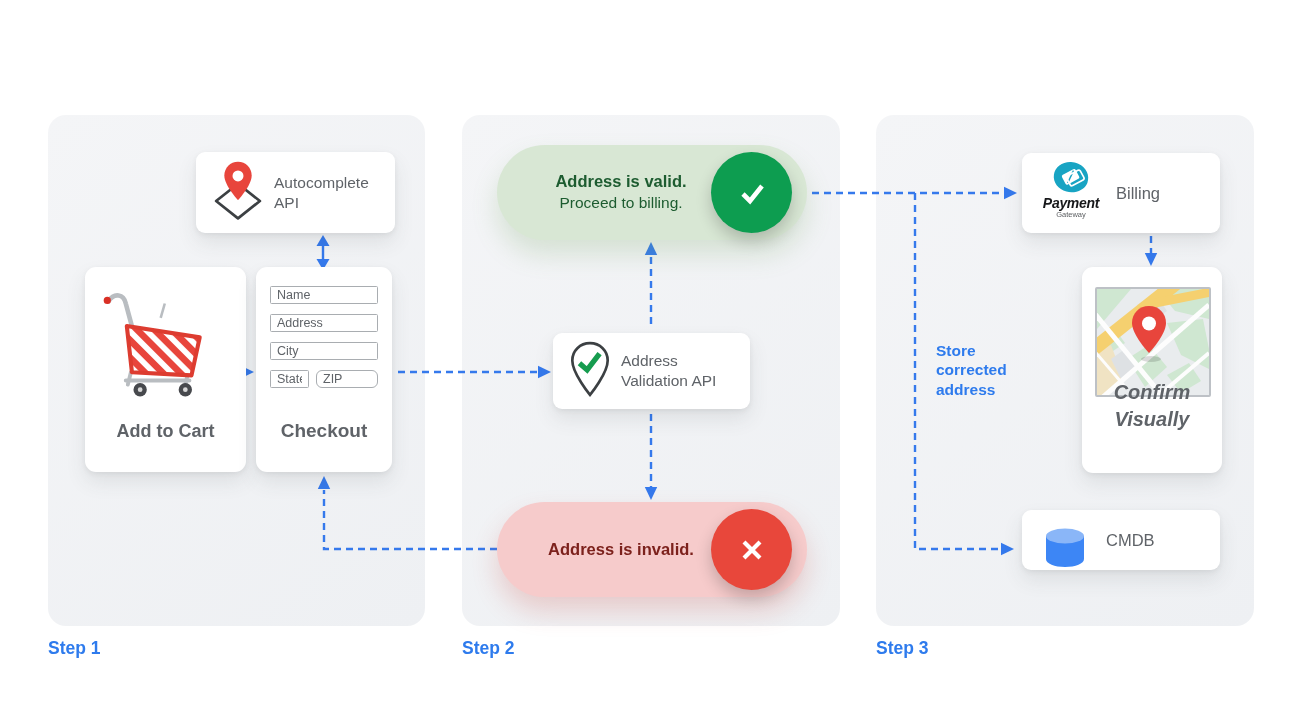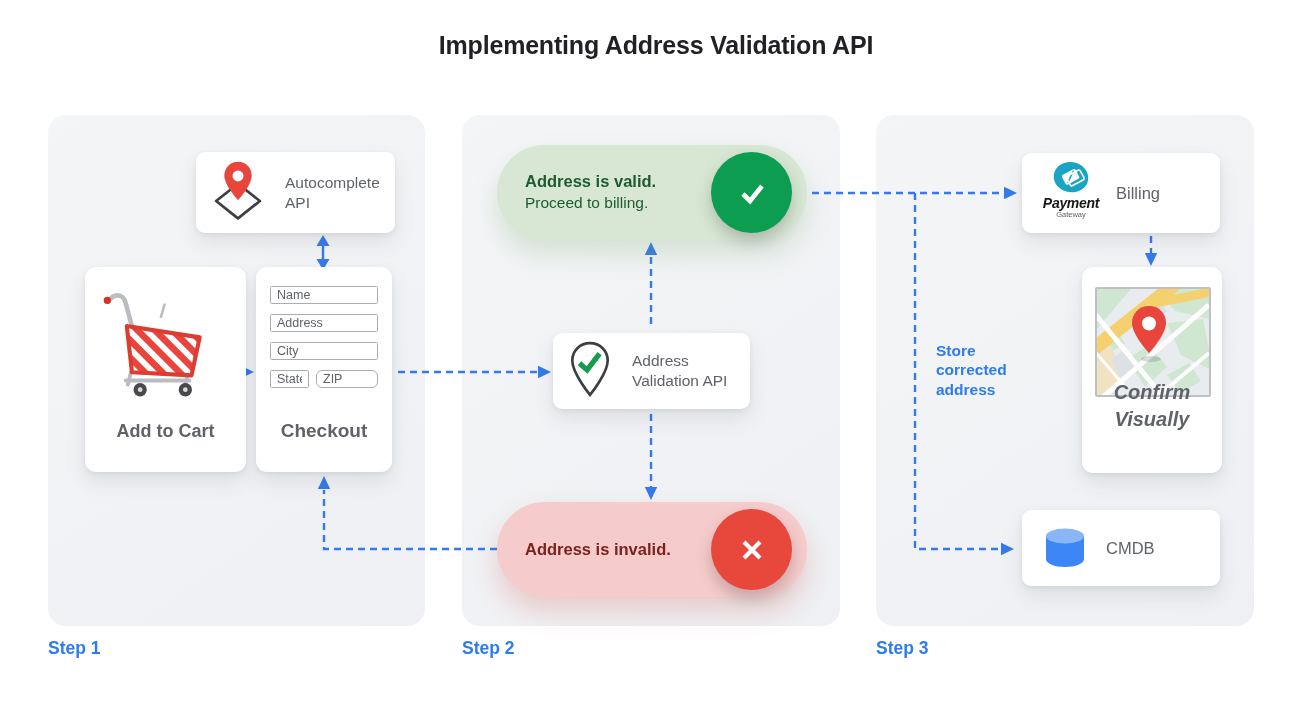--- a/index.html
+++ b/index.html
@@ -10,40 +10,40 @@
            font-size:25px; font-weight:700; color:#1f2124; letter-spacing:-0.2px; margin:0; }
 
   .panel { position:absolute; top:115px; height:511px; width:378px; border-radius:18px;
            background:linear-gradient(145deg,#f4f5f7 0%,#eef0f3 100%); z-index:1; }
   .p1 { left:48px; width:377px; } .p2 { left:462px; } .p3 { left:876px; }
 
   .arrows { position:absolute; left:0; top:0; z-index:2; pointer-events:none; }
 
   .card { position:absolute; z-index:3; background:#fff; border-radius:9px;
           box-shadow:0 10px 20px rgba(60,64,67,.10), 0 2px 5px rgba(60,64,67,.08); }
-  .api-card { display:flex; align-items:center; gap:20px; padding-left:15px; box-sizing:border-box; }
+  .api-card { display:flex; align-items:center; gap:9px; padding-left:15px; box-sizing:border-box; }
   .api-label { font-size:15.5px; color:#5f6368; line-height:1.28; }
 
   .big-label { position:absolute; bottom:30px; left:0; width:100%; text-align:center;
                font-weight:700; color:#5f6368; }
 
   .fields { position:absolute; left:14px; top:19px; right:14px; }
   .fields input { display:block; width:100%; box-sizing:border-box; height:18px; margin-bottom:10px;
                   border:1px solid #a9adb1; border-radius:1.5px; background:#fff; outline:none;
                   font-family:"Liberation Sans", sans-serif; font-size:12.5px; color:#737373; padding:1px 6px; }
   .fields input::placeholder { color:#5f6368; opacity:1; }
   .field-row { display:flex; gap:7px; }
   .field-row input.state { width:39px; flex:none; }
   .field-row input.zip { flex:1;border-radius:6px; }
 
   .pill { position:absolute; z-index:3; width:310px; height:95px; border-radius:48px; }
   .pill-valid   { left:497px; top:145px; background:#d8e7d4; box-shadow:0 14px 26px rgba(110,160,90,.22); }
   .pill-invalid { left:497px; top:502px; background:#f6cbcb; box-shadow:0 14px 26px rgba(200,70,60,.22); }
   .pill-text { position:absolute; left:28px; top:0; height:100%; width:192px; display:flex;
-               flex-direction:column; justify-content:center; text-align:left; line-height:1.32; }
+               flex-direction:column; justify-content:center; text-align:center; line-height:1.32; }
   .pill-title { font-weight:700; font-size:16.5px; }
   .pill-sub   { font-size:15.5px; }
   .pill-valid .pill-text   { color:#1d5c30; }
   .pill-invalid .pill-text { color:#7c211c; }
   .pill-circle { position:absolute; top:7px; left:214px; width:81px; height:81px; border-radius:50%;
                  display:flex; align-items:center; justify-content:center;
                  box-shadow:0 8px 16px rgba(0,0,0,.20); }
   .pill-valid .pill-circle   { background:#0d9d50; }
   .pill-invalid .pill-circle { background:#e8473b; }
 
@@ -61,21 +61,20 @@
                 font-size:15.5px; font-weight:700; color:#2e7bed; line-height:1.25; }
 
   .step-label { position:absolute; top:638px; z-index:3; font-size:17.5px; font-weight:700; color:#2e7bed; }
   .s1 { left:48px; } .s2 { left:462px; } .s3 { left:876px; }
 </style>
 </head>
 <body>
 
 <div class="page">
 
-  <h1 class="title">Implementing Address Validation API</h1>
 
   <div class="panel p1"></div>
   <div class="panel p2"></div>
   <div class="panel p3"></div>
 
   <svg class="arrows" width="1312" height="704">
     <g stroke="#3579ec" stroke-width="2.4" fill="none">
 
       <path d="M227 372 H 241" stroke-dasharray="7 5"></path>
 
@@ -225,21 +224,21 @@
         <path d="M60 108 L112 64" stroke="#fdfdfd" stroke-width="4" fill="none"></path>
         <path d="M-6 58 L30 100" stroke="#fdfdfd" stroke-width="3" fill="none"></path>
         <ellipse cx="54" cy="70" rx="10" ry="3" fill="rgba(0,0,0,0.14)"></ellipse>
         <path d="M52 17 C42 17 35 24.5 35 34 C35 46 52 64 52 64 C52 64 69 46 69 34 C69 24.5 62 17 52 17 Z" fill="#e8453c"></path>
         <circle cx="52" cy="34.5" r="7" fill="#fff"></circle>
       </svg>
     </div>
     <span class="big-label" style="font-size:20px; line-height:1.35; bottom:40px;font-style:italic;">Confirm Visually</span>
   </div>
 
-  <div class="card" style="left:1022px; top:510px; width:198px; height:76px;">
+  <div class="card" style="left:1022px; top:510px; width:198px; height:60px;">
     <span style="position:absolute; left:20px; top:16px;">
       <svg width="46" height="46" viewBox="0 0 46 46">
         <path d="M4 10 L4 33 C4 37.5 12.5 41 23 41 C33.5 41 42 37.5 42 33 L42 10 Z" fill="#3d86f5"></path>
         <ellipse cx="23" cy="10" rx="19" ry="7.5" fill="#8ab6f8"></ellipse>
       </svg>
     </span>
     <span class="side-label" style="left:84px;">CMDB</span>
   </div>
 
   <div class="store-note">Store corrected address</div>

